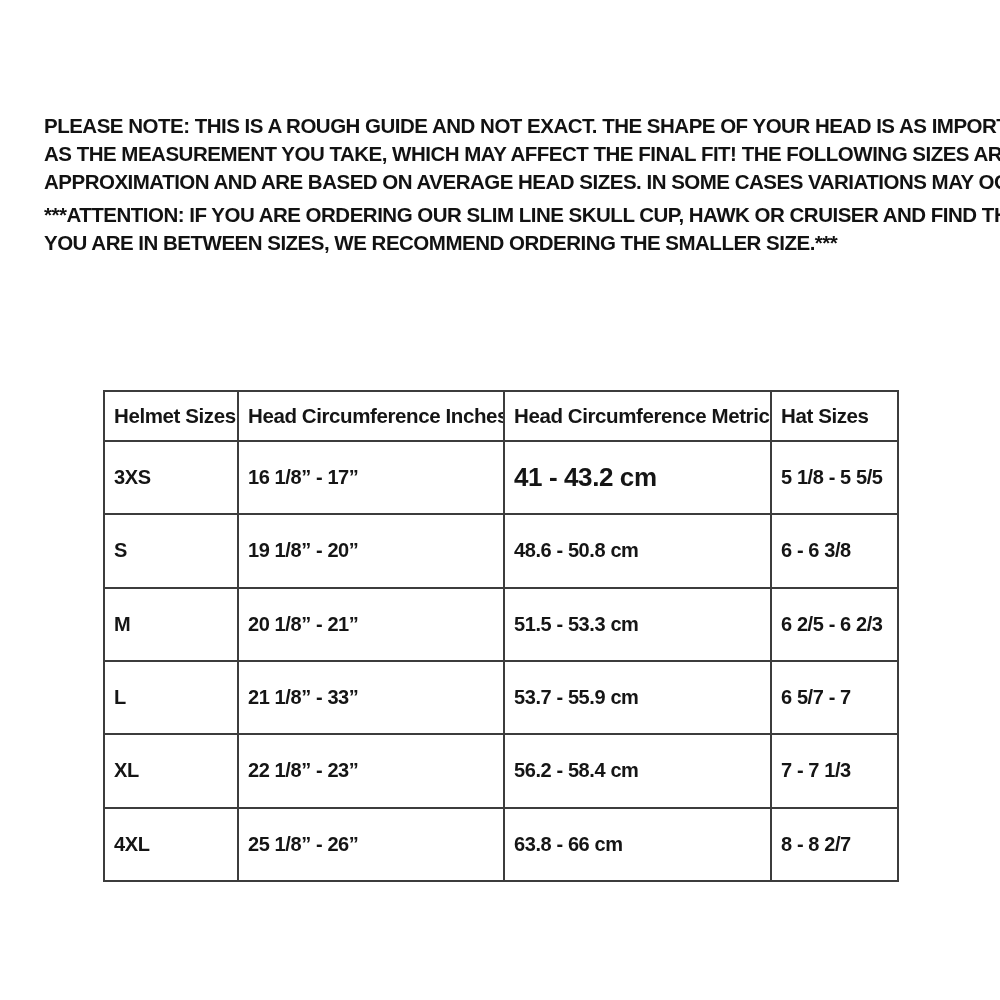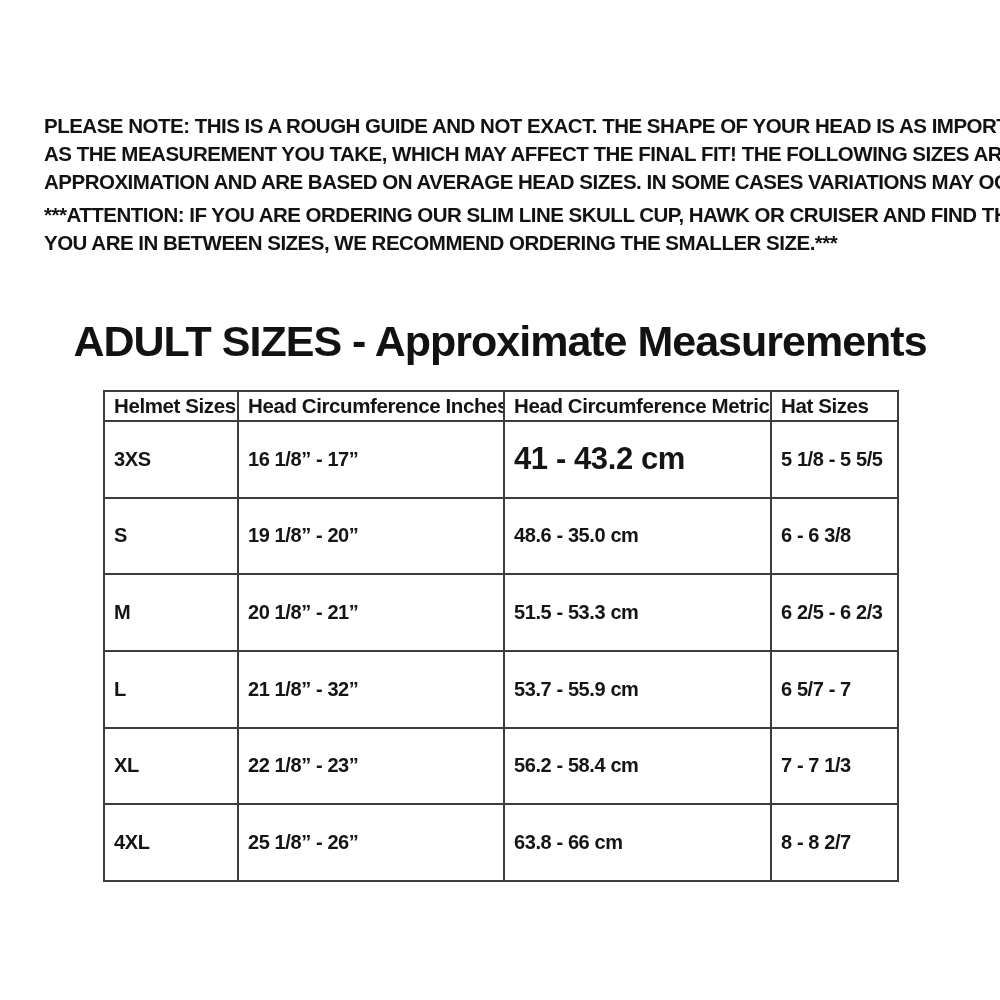--- a/index.html
+++ b/index.html
@@ -61,53 +61,52 @@
     padding: 0 4px 0 9px;
     text-align: left;
     vertical-align: middle;
     font-size: 20px;
     font-weight: 600;
     letter-spacing: -0.4px;
     white-space: nowrap;
     overflow: hidden;
     color: #151515;
   }
-  .size-table thead tr { height: 30px; }
+  .size-table thead tr { height: 50px; }
   .size-table tbody tr { height: 41px; }
   .size-table th {
     font-weight: 700;
     font-size: 20.5px;
   }
   
   tr.row-first td.c-inches,
   tr.row-first td.c-hat {
     font-weight: 700;
   }
   tr.row-first td.c-metric {
     font-weight: 700;
-    font-size: 31px;
+    font-size: 26px;
   }
 </style>
 </head>
 <body>
 
 <div class="page">
 
   <div class="para para-note">
     <div class="line">PLEASE NOTE: THIS IS A ROUGH GUIDE AND NOT EXACT. THE SHAPE OF YOUR HEAD IS AS IMPORTANT</div>
     <div class="line">AS THE MEASUREMENT YOU TAKE, WHICH MAY AFFECT THE FINAL FIT! THE FOLLOWING SIZES ARE AN</div>
     <div class="line">APPROXIMATION AND ARE BASED ON AVERAGE HEAD SIZES. IN SOME CASES VARIATIONS MAY OCCUR.</div>
   </div>
 
   <div class="para para-attention">
     <div class="line">***ATTENTION: IF YOU ARE ORDERING OUR SLIM LINE SKULL CUP, HAWK OR CRUISER AND FIND THAT</div>
     <div class="line">YOU ARE IN BETWEEN SIZES, WE RECOMMEND ORDERING THE SMALLER SIZE.***</div>
   </div>
 
-  <h1 class="doc-title">ADULT SIZES - Approximate Measurements</h1>
 
   <table class="size-table">
     <colgroup>
       <col style="width:134px">
       <col style="width:266px">
       <col style="width:267px">
       <col style="width:127px">
     </colgroup>
     <thead>
       <tr>
@@ -120,32 +119,32 @@
     <tbody>
       <tr class="row-first">
         <td class="c-helmet">3XS</td>
         <td class="c-inches">16 1/8” - 17”</td>
         <td class="c-metric">41 - 43.2 cm</td>
         <td class="c-hat">5 1/8 - 5 5/5</td>
       </tr>
       <tr>
         <td class="c-helmet">S</td>
         <td class="c-inches">19 1/8” - 20”</td>
-        <td class="c-metric">48.6 - 35.0 cm</td>
+        <td class="c-metric">48.6 - 50.8 cm</td>
         <td class="c-hat">6 - 6 3/8</td>
       </tr>
       <tr>
         <td class="c-helmet">M</td>
         <td class="c-inches">20 1/8” - 21”</td>
         <td class="c-metric">51.5 - 53.3 cm</td>
         <td class="c-hat">6 2/5 - 6 2/3</td>
       </tr>
       <tr>
         <td class="c-helmet">L</td>
-        <td class="c-inches">21 1/8” - 32”</td>
+        <td class="c-inches">21 1/8” - 33”</td>
         <td class="c-metric">53.7 - 55.9 cm</td>
         <td class="c-hat">6 5/7 - 7</td>
       </tr>
       <tr>
         <td class="c-helmet">XL</td>
         <td class="c-inches">22 1/8” - 23”</td>
         <td class="c-metric">56.2 - 58.4 cm</td>
         <td class="c-hat">7 - 7 1/3</td>
       </tr>
       <tr>

